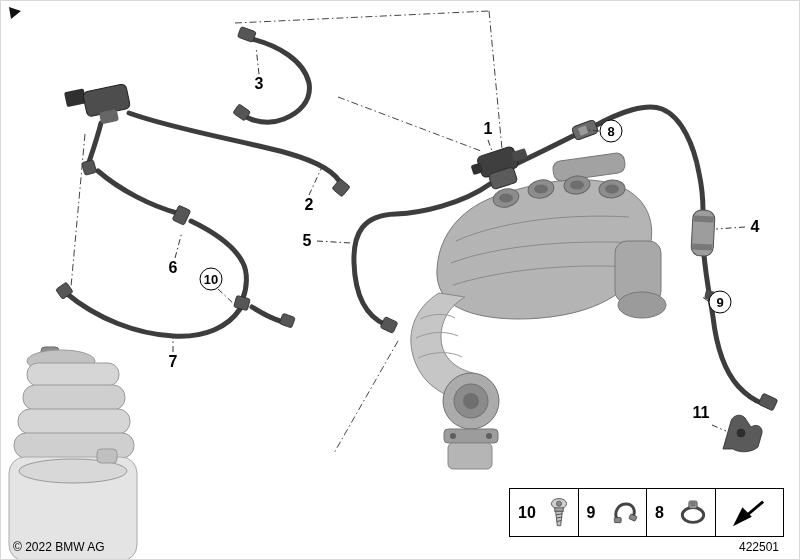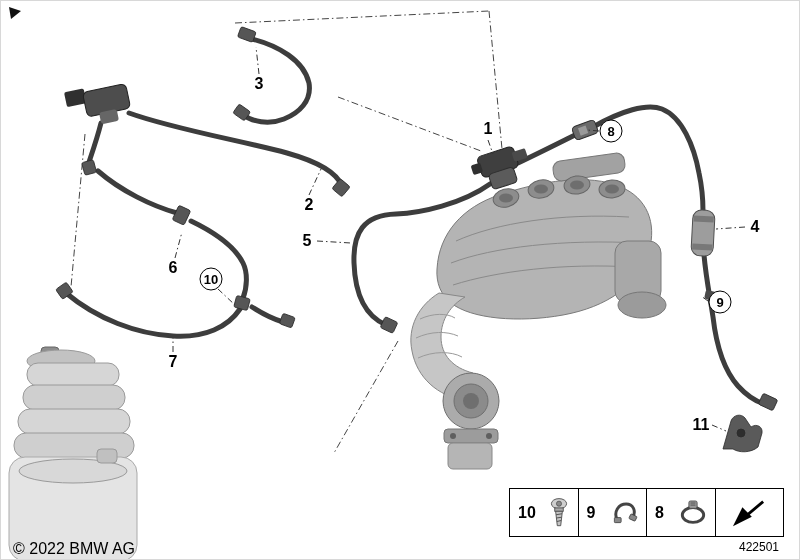--- a/index.html
+++ b/index.html
@@ -9,21 +9,21 @@
   .callout { position:absolute; transform:translate(-50%,-50%); font-weight:bold; font-size:16px; color:#000;
              background:#fff; padding:0 2px; line-height:1; cursor:pointer; }
   .callout.circled { width:23px; height:23px; border:1.4px solid #000; border-radius:50%;
                      display:flex; align-items:center; justify-content:center; font-size:13px; padding:0; }
   .legend { position:absolute; left:508px; top:487px; width:275px; height:49px; border:1.5px solid #000;
             display:flex; background:#fff; }
   .legend-cell { flex:1; border-right:1.5px solid #000; display:flex; align-items:center;
                  justify-content:space-between; padding:3px 8px; background:#fff; }
   .legend-cell:last-child { border-right:none; justify-content:center; }
   .legend-num { font-weight:bold; font-size:16px; color:#000; }
-  .copyright { position:absolute; left:12px; top:539px; font-size:16px; color:#000; }
+  .copyright { position:absolute; left:12px; top:539px; font-size:12px; color:#000; }
   .part-number { position:absolute; right:20px; top:539px; font-size:12px; color:#000; }
 </style>
 </head>
 <body>
 
 <div class="stage">
 
   <svg class="drawing" viewBox="0 0 800 560" xmlns="http://www.w3.org/2000/svg">
 
     <polygon points="8,6 20,10 10,18" fill="#111"></polygon>
@@ -157,21 +157,21 @@
   <div class="callout" style="left:487px; top:128px;">1</div>
   <div class="callout" style="left:308px; top:204px;">2</div>
   <div class="callout" style="left:258px; top:83px;">3</div>
   <div class="callout" style="left:754px; top:226px;">4</div>
   <div class="callout" style="left:306px; top:240px;">5</div>
   <div class="callout" style="left:172px; top:267px;">6</div>
   <div class="callout" style="left:172px; top:361px;">7</div>
   <div class="callout circled" style="left:610px; top:130px;">8</div>
   <div class="callout circled" style="left:719px; top:301px;">9</div>
   <div class="callout circled" style="left:210px; top:278px;">10</div>
-  <div class="callout" style="left:700px; top:424px;text-align:right;">11</div>
+  <div class="callout" style="left:700px; top:412px;text-align:right;">11</div>
 
   <div class="legend">
     <div class="legend-cell">
       <span class="legend-num">10</span>
       <svg viewBox="0 0 26 36" width="22" height="32">
         <ellipse cx="13" cy="7" rx="9" ry="6" fill="#cfcfcf" stroke="#444"></ellipse>
         <circle cx="13" cy="7" r="3" fill="#8a8a8a" stroke="#555"></circle>
         <rect x="8" y="12" width="10" height="4" fill="#aaa" stroke="#444"></rect>
         <polygon points="9,16 17,16 15,33 11,33" fill="#c4c4c4" stroke="#444"></polygon>
         <path d="M9.5,20 L16.5,19 M10,24 L16,23 M10.5,28 L15.5,27" stroke="#555" stroke-width="1.2" fill="none"></path>

